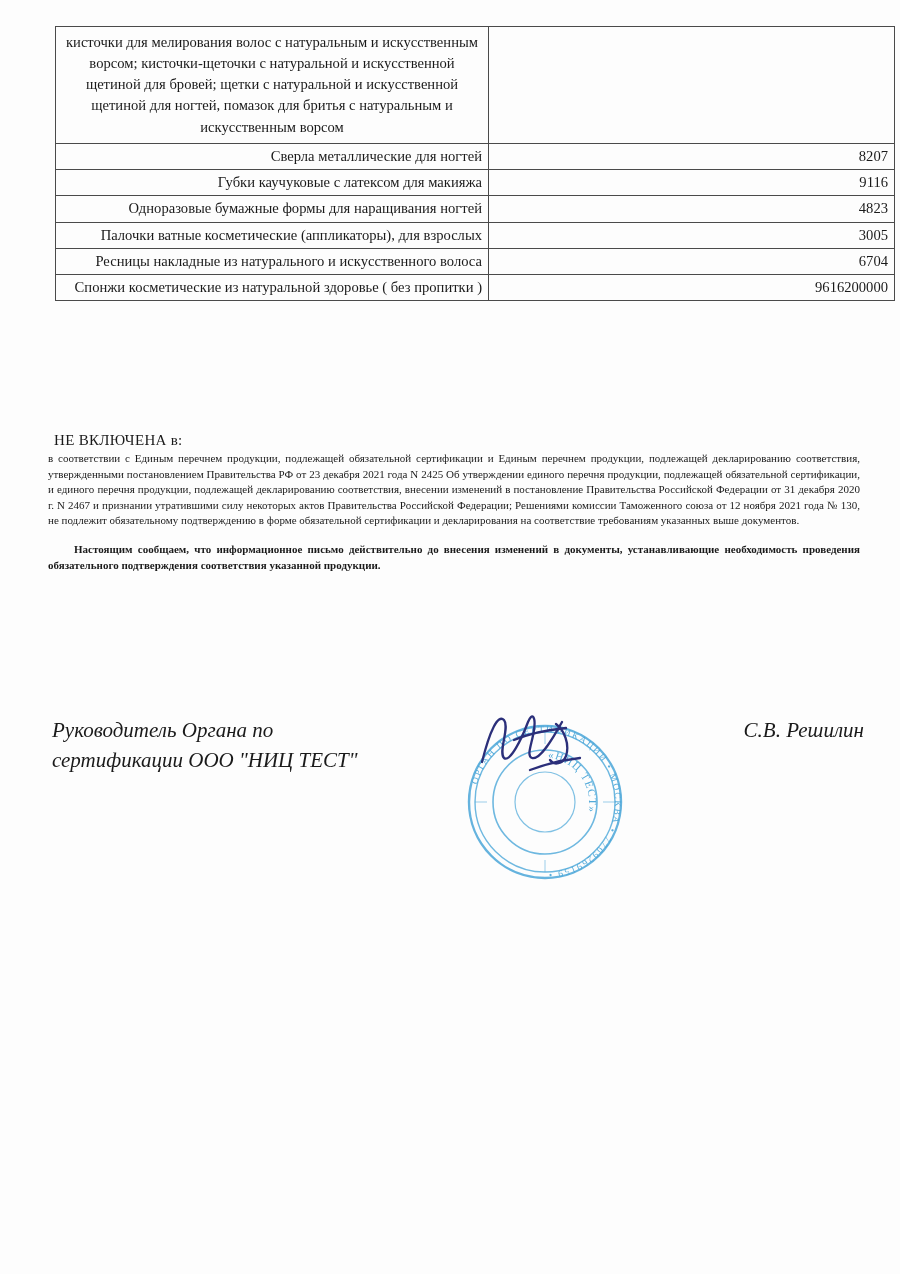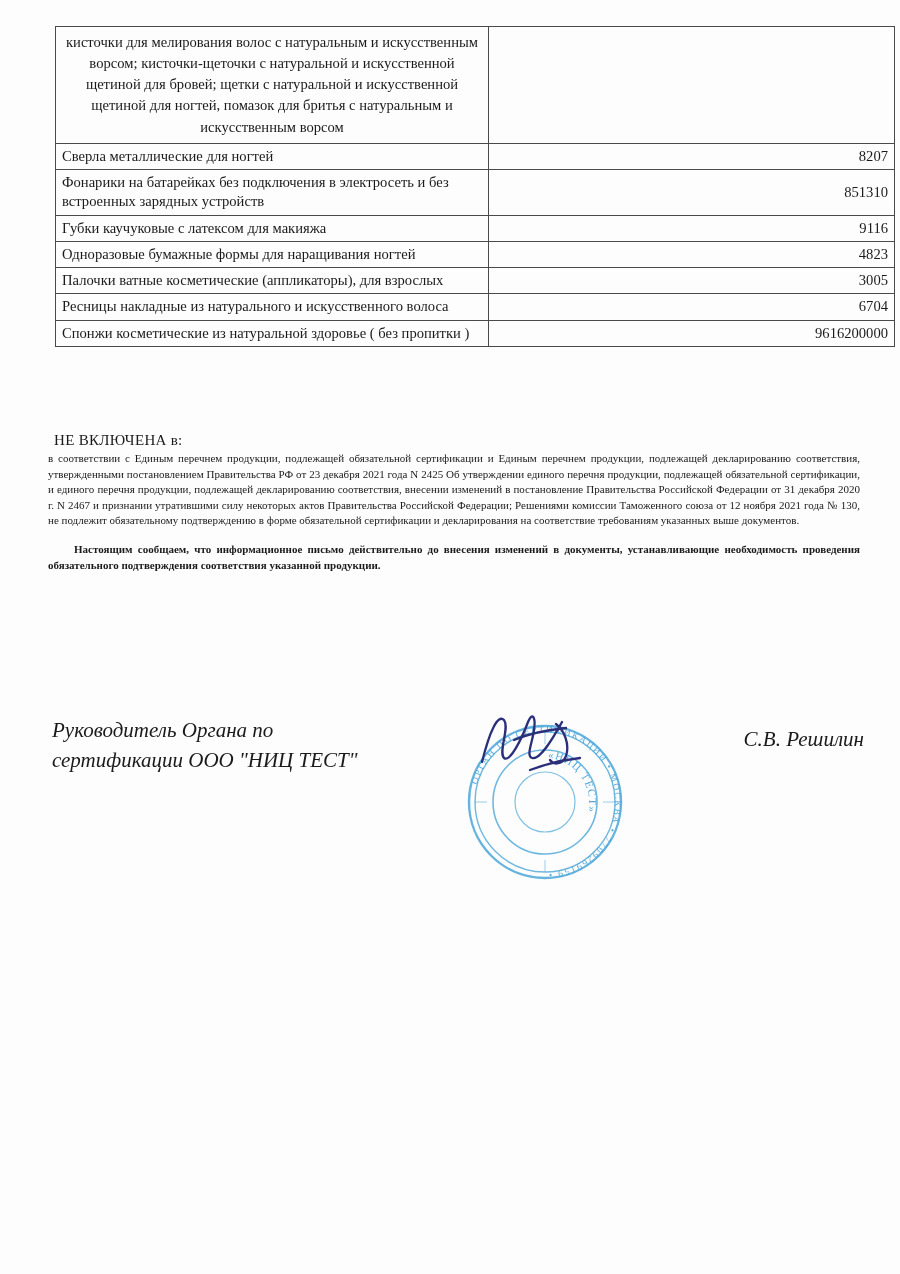--- a/index.html
+++ b/index.html
@@ -87,21 +87,21 @@
   }
   table.codes td {
     border: 1px solid #4a4a4a;
     font-size: 14.6px;
     line-height: 1.32;
     padding: 3px 6px;
     vertical-align: middle;
   }
   table.codes td.name {
     width: 420px;
-    text-align: left;
+    text-align: right;
   }
   table.codes td.code {
     text-align: right;
   }
   table.codes tr.first td.name {
     text-align: center;
     line-height: 1.45;
     padding-top: 5px;
     padding-bottom: 5px;
   }
@@ -144,21 +144,21 @@
     font-size: 21px;
     line-height: 1.45;
     font-style: italic;
   }
   .sig-left {
     width: 360px;
   }
   .sig-name {
     position: absolute;
     right: 0;
-    top: 9px;
+    top: 0;
     white-space: nowrap;
   }
 
   
   .stamp {
     position: absolute;
     left: 455px;
     top: 712px;
     width: 180px;
     height: 180px;
@@ -184,24 +184,20 @@
   <div class="tbl-wrap">
     <table class="codes">
       <tbody>
         <tr class="first">
           <td class="name">кисточки для мелирования волос с натуральным и искусственным ворсом; кисточки-щеточки с натуральной и искусственной щетиной для бровей; щетки с натуральной и искусственной щетиной для ногтей, помазок для бритья с натуральным и искусственным ворсом</td>
           <td class="code"></td>
         </tr>
         <tr>
           <td class="name">Сверла металлические для ногтей</td>
           <td class="code">8207</td>
-        </tr>
-        <tr>
-          <td class="name">Фонарики на батарейках без подключения в электросеть и без встроенных зарядных устройств</td>
-          <td class="code">851310</td>
         </tr>
         <tr>
           <td class="name">Губки каучуковые с латексом для макияжа</td>
           <td class="code">9116</td>
         </tr>
         <tr>
           <td class="name">Одноразовые бумажные формы для наращивания ногтей</td>
           <td class="code">4823</td>
         </tr>
         <tr>

